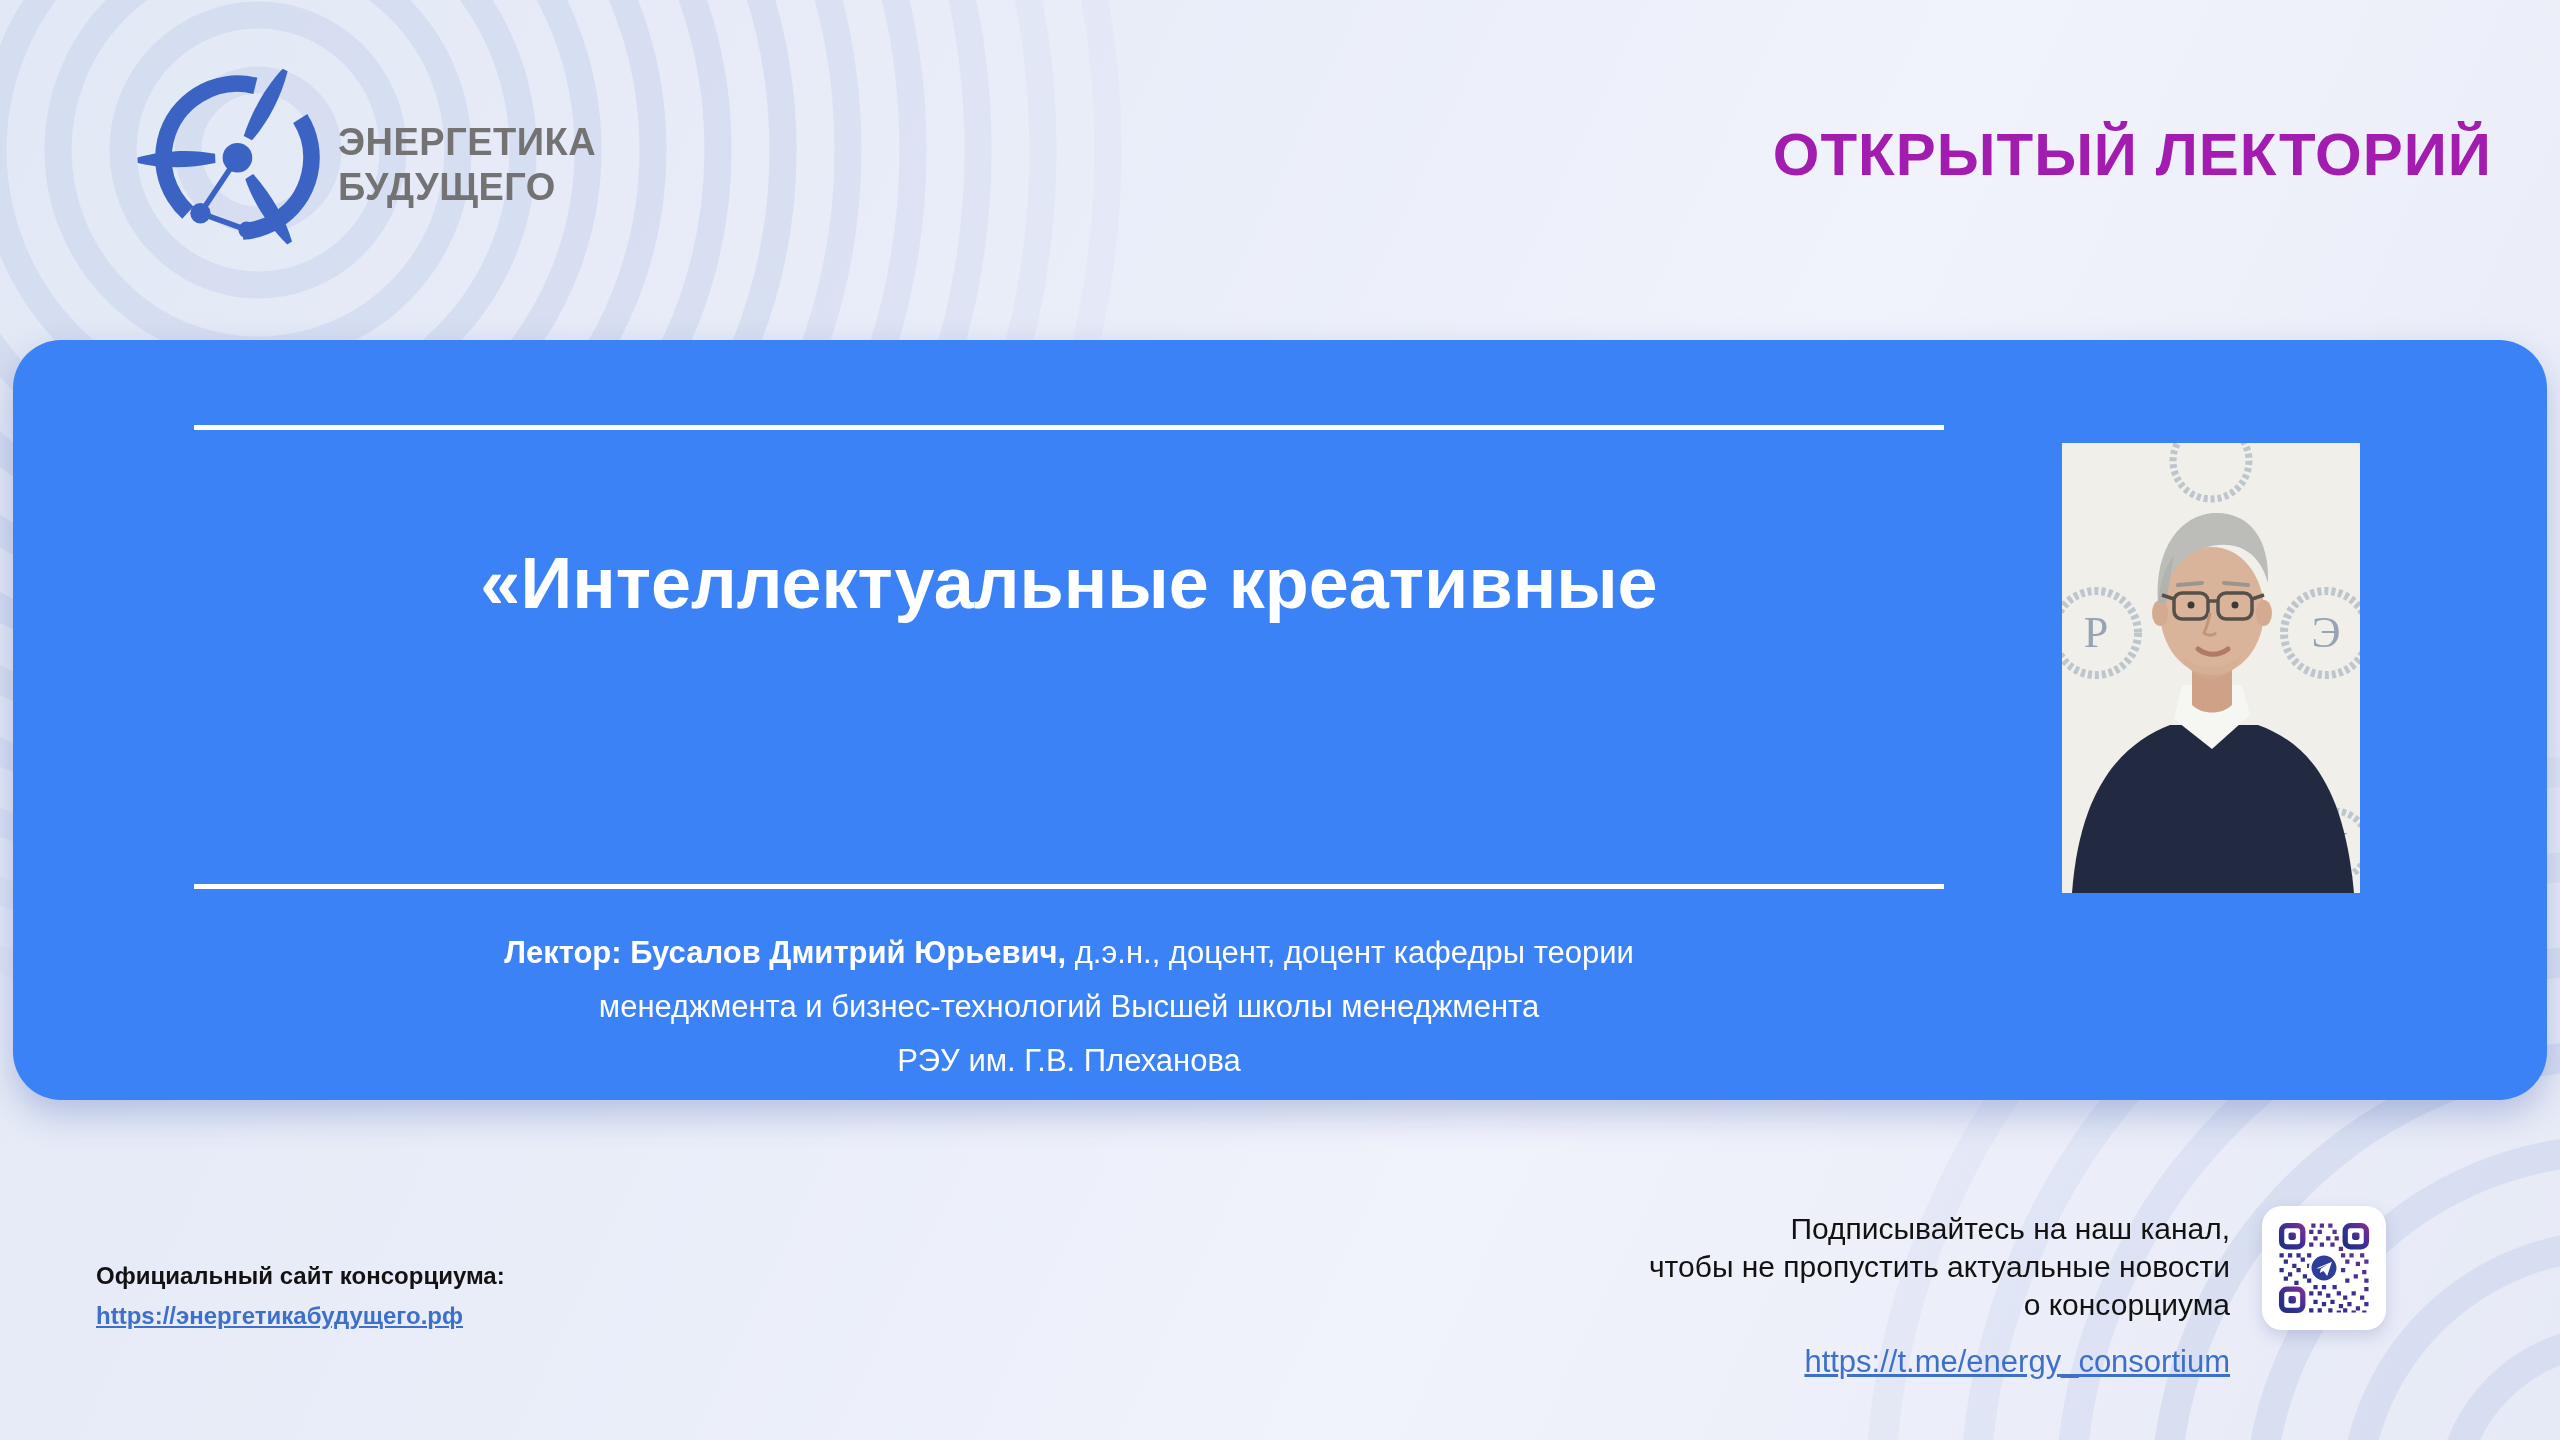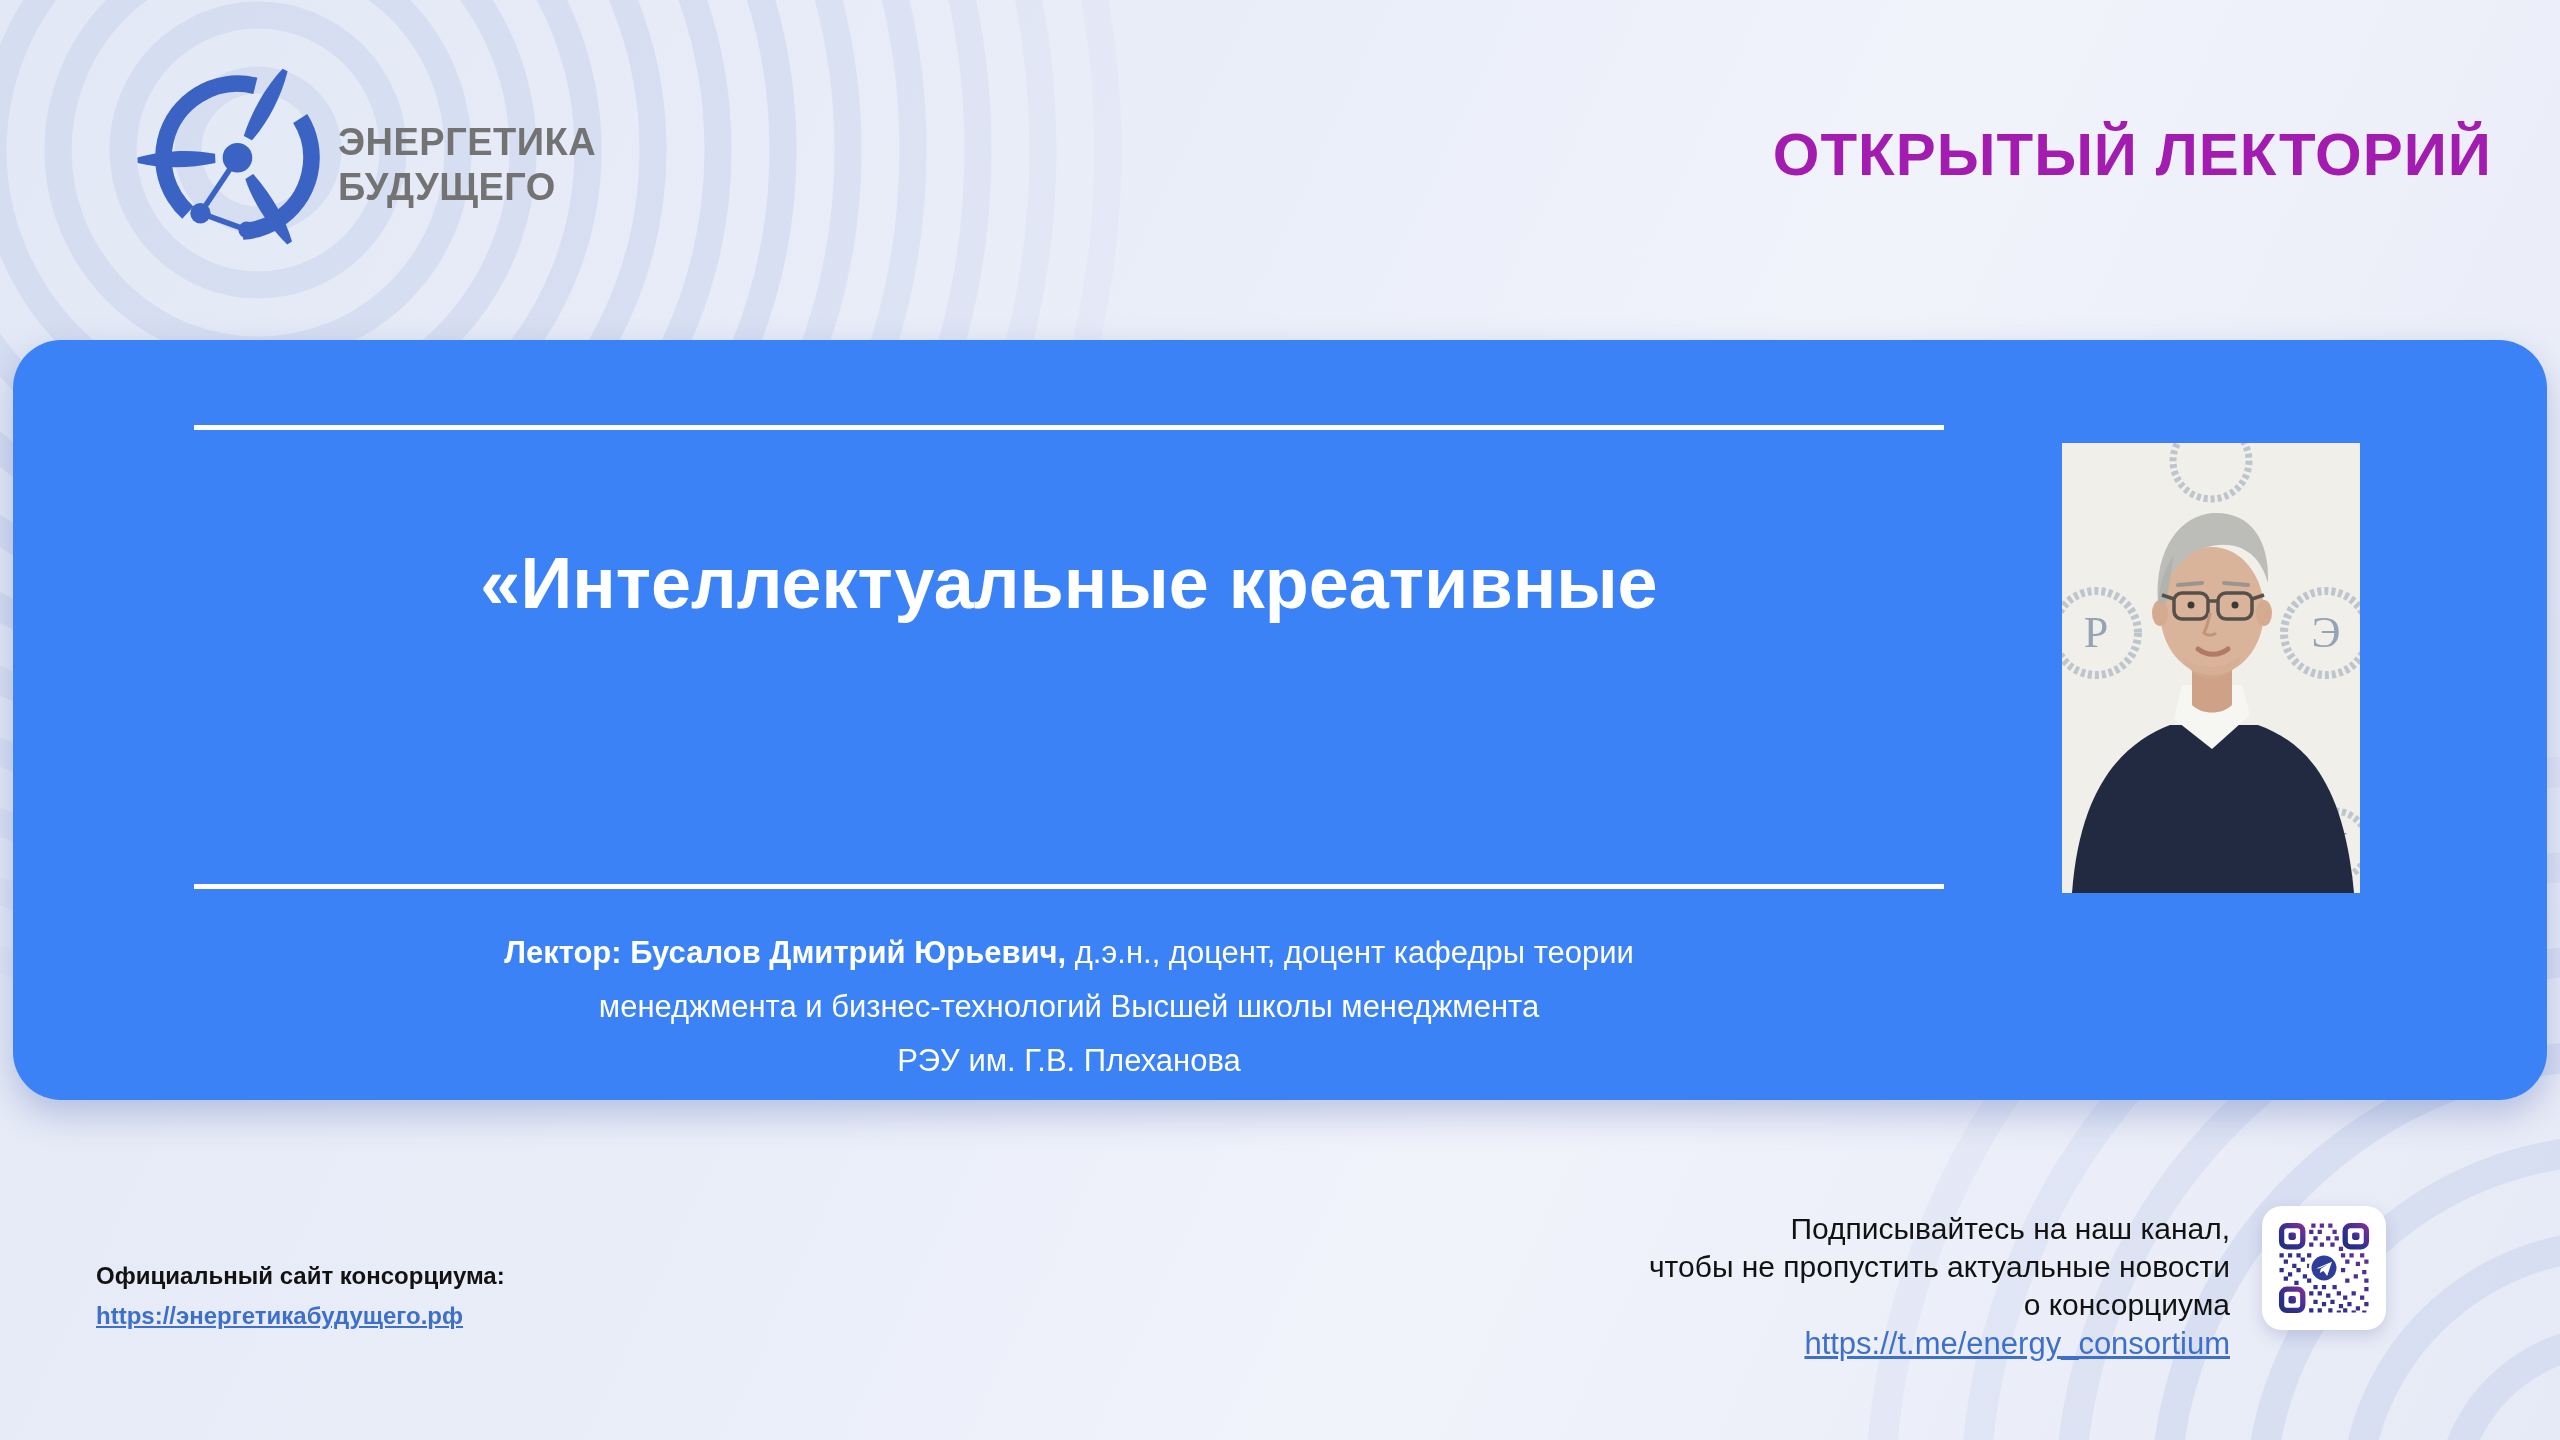--- a/index.html
+++ b/index.html
@@ -42,21 +42,21 @@
     overflow:hidden;background:#f0efe9;
   }
   
   .site-block{position:absolute;left:96px;top:1256px;font-size:24px;line-height:40px;}
   .site-label{color:#121212;font-weight:bold;}
   .site-link{color:#3e70c9;font-weight:bold;text-decoration:underline;cursor:pointer;}
   .tg-block{
     position:absolute;right:330px;top:1210px;text-align:right;
     font-size:30px;line-height:38px;color:#121212;font-weight:normal;
   }
-  .tg-link{display:inline-block;margin-top:1px;color:#3e70c9;text-decoration:underline;cursor:pointer;font-size:31px;}
+  .tg-link{display:inline-block;margin-top:19px;color:#3e70c9;text-decoration:underline;cursor:pointer;font-size:31px;}
   .qr-box{
     position:absolute;left:2262px;top:1206px;width:124px;height:124px;
     background:#ffffff;border-radius:20px;
     display:flex;align-items:center;justify-content:center;
     box-shadow:0 6px 16px rgba(50,60,140,.18);
   }
   .qr-box svg{width:106px;height:106px;}
 </style>
 </head>
 <body>

